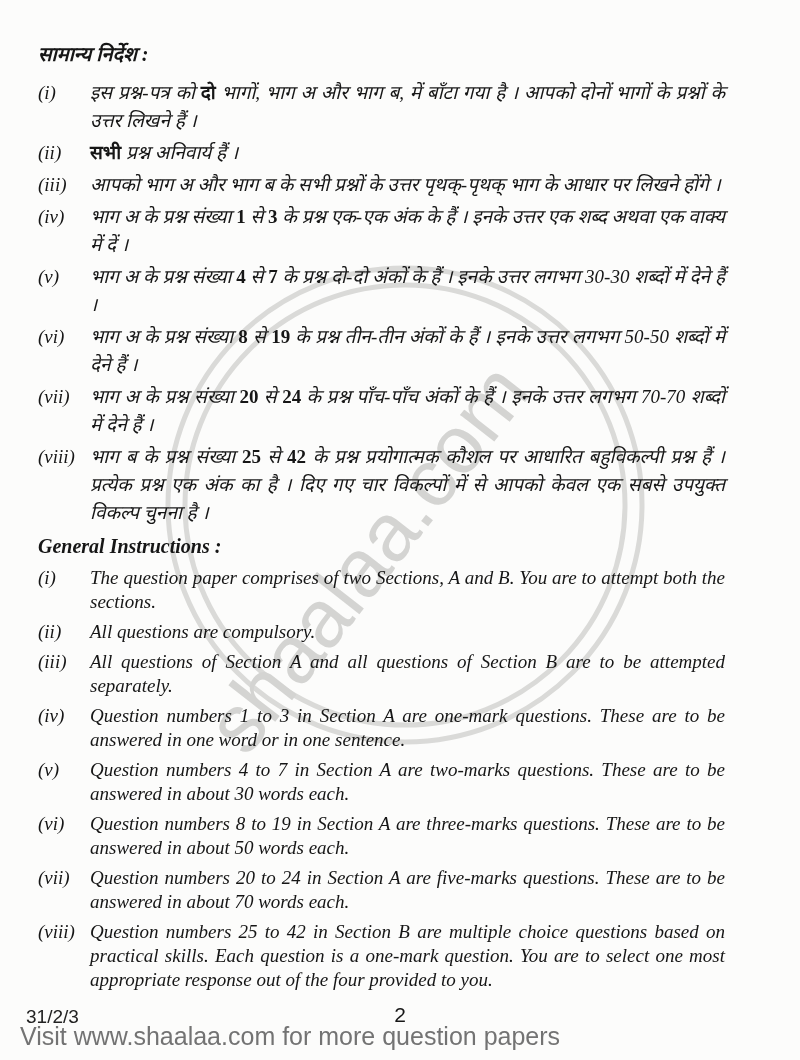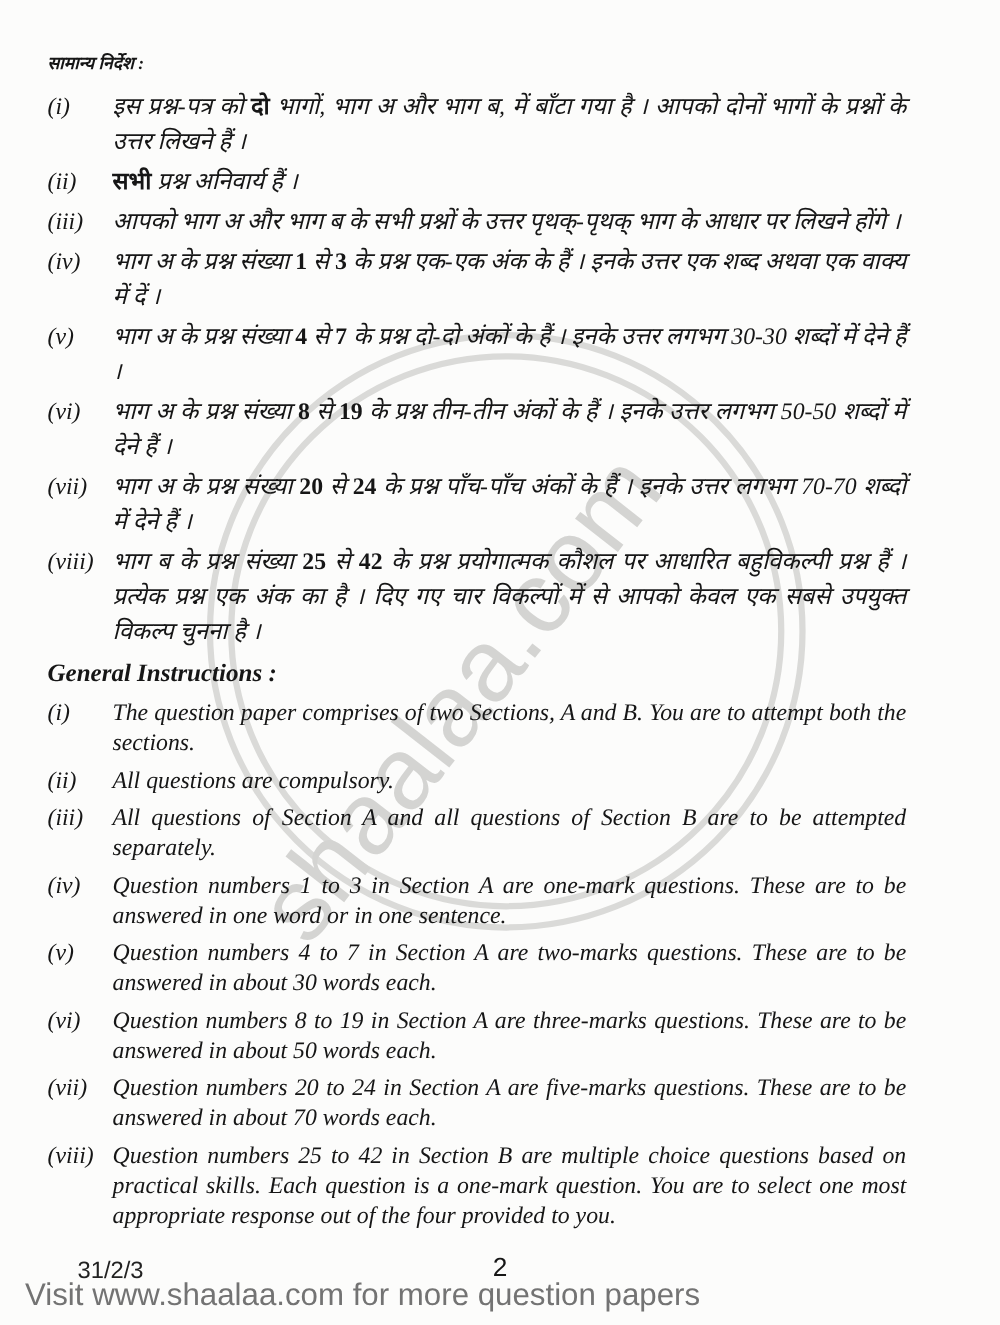--- a/index.html
+++ b/index.html
@@ -7,31 +7,31 @@
     width:800px;height:1060px;
     background:#fcfcfb;
     position:relative;
     overflow:hidden;
     color:#161616;
     font-family:"Liberation Serif","DejaVu Serif",serif;
   }
   .watermark{position:absolute;left:0;top:0;width:800px;height:1060px;z-index:0;}
   .content{position:absolute;left:0;top:0;width:800px;box-sizing:border-box;
     padding:40px 75px 0 38px;z-index:1;}
-  .hi-head{font-size:14px;font-weight:bold;font-style:italic;margin:0 0 12px 0;}
+  .hi-head{font-size:20px;font-weight:bold;font-style:italic;margin:0 0 12px 0;}
   .en-head{font-size:20px;font-weight:bold;font-style:italic;margin:8px 0 8px 0;}
   .item{display:flex;margin-bottom:4px;}
   .item .lbl{width:52px;flex:none;font-style:italic;}
   .item .txt{flex:1;text-align:justify;}
   .hi{font-size:19px;line-height:28px;font-style:italic;}
   .hi b{font-style:normal;}
   .en{font-size:19px;line-height:24px;font-style:italic;margin-bottom:6px;}
   .en b{font-weight:normal;}
   .footer-code{position:absolute;left:26px;top:1006px;z-index:2;
-    font-family:"Liberation Sans","DejaVu Sans",sans-serif;font-size:19px;color:#222;margin-left:36px;}
+    font-family:"Liberation Sans","DejaVu Sans",sans-serif;font-size:19px;color:#222;}
   .footer-page{position:absolute;left:0;top:1003px;width:800px;text-align:center;z-index:2;
     font-family:"Liberation Sans","DejaVu Sans",sans-serif;font-size:21px;color:#161616;}
   .footer-promo{position:absolute;left:20px;top:1022px;z-index:2;
     font-family:"Liberation Sans","DejaVu Sans",sans-serif;font-size:25px;color:#737373;}
 </style>
 </head>
 <body>
 
 <svg class="watermark" viewBox="0 0 800 1060" xmlns="http://www.w3.org/2000/svg">
   <circle cx="405" cy="505" r="237" fill="none" stroke="#dadad8" stroke-width="5"></circle>

